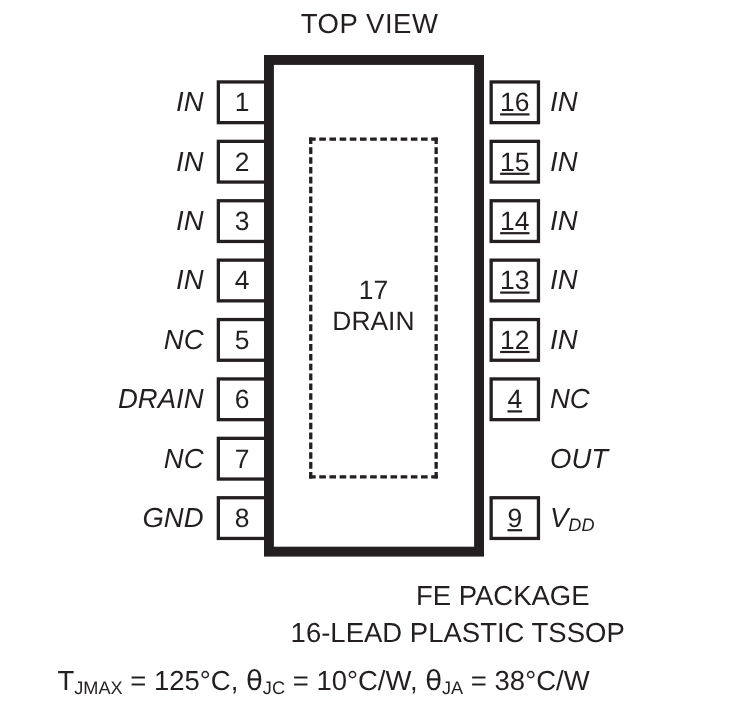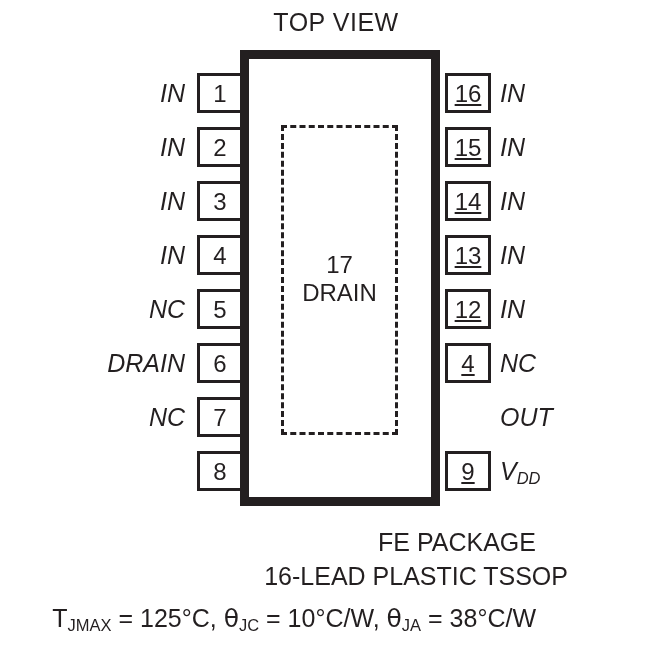--- a/index.html
+++ b/index.html
@@ -185,20 +185,21 @@
   </div>
   <div class="pin-row left" style="top:343px">
     <span class="pin-label">DRAIN</span>
     <span class="pin-box">6</span>
   </div>
   <div class="pin-row left" style="top:397px">
     <span class="pin-label">NC</span>
     <span class="pin-box">7</span>
   </div>
   <div class="pin-row left" style="top:451px">
+    <span class="pin-label">GND</span>
     <span class="pin-box">8</span>
   </div>
 
   <div class="pin-row right" style="top:73px">
     <span class="pin-box">16</span>
     <span class="pin-label">IN</span>
   </div>
   <div class="pin-row right" style="top:127px">
     <span class="pin-box">15</span>
     <span class="pin-label">IN</span>

